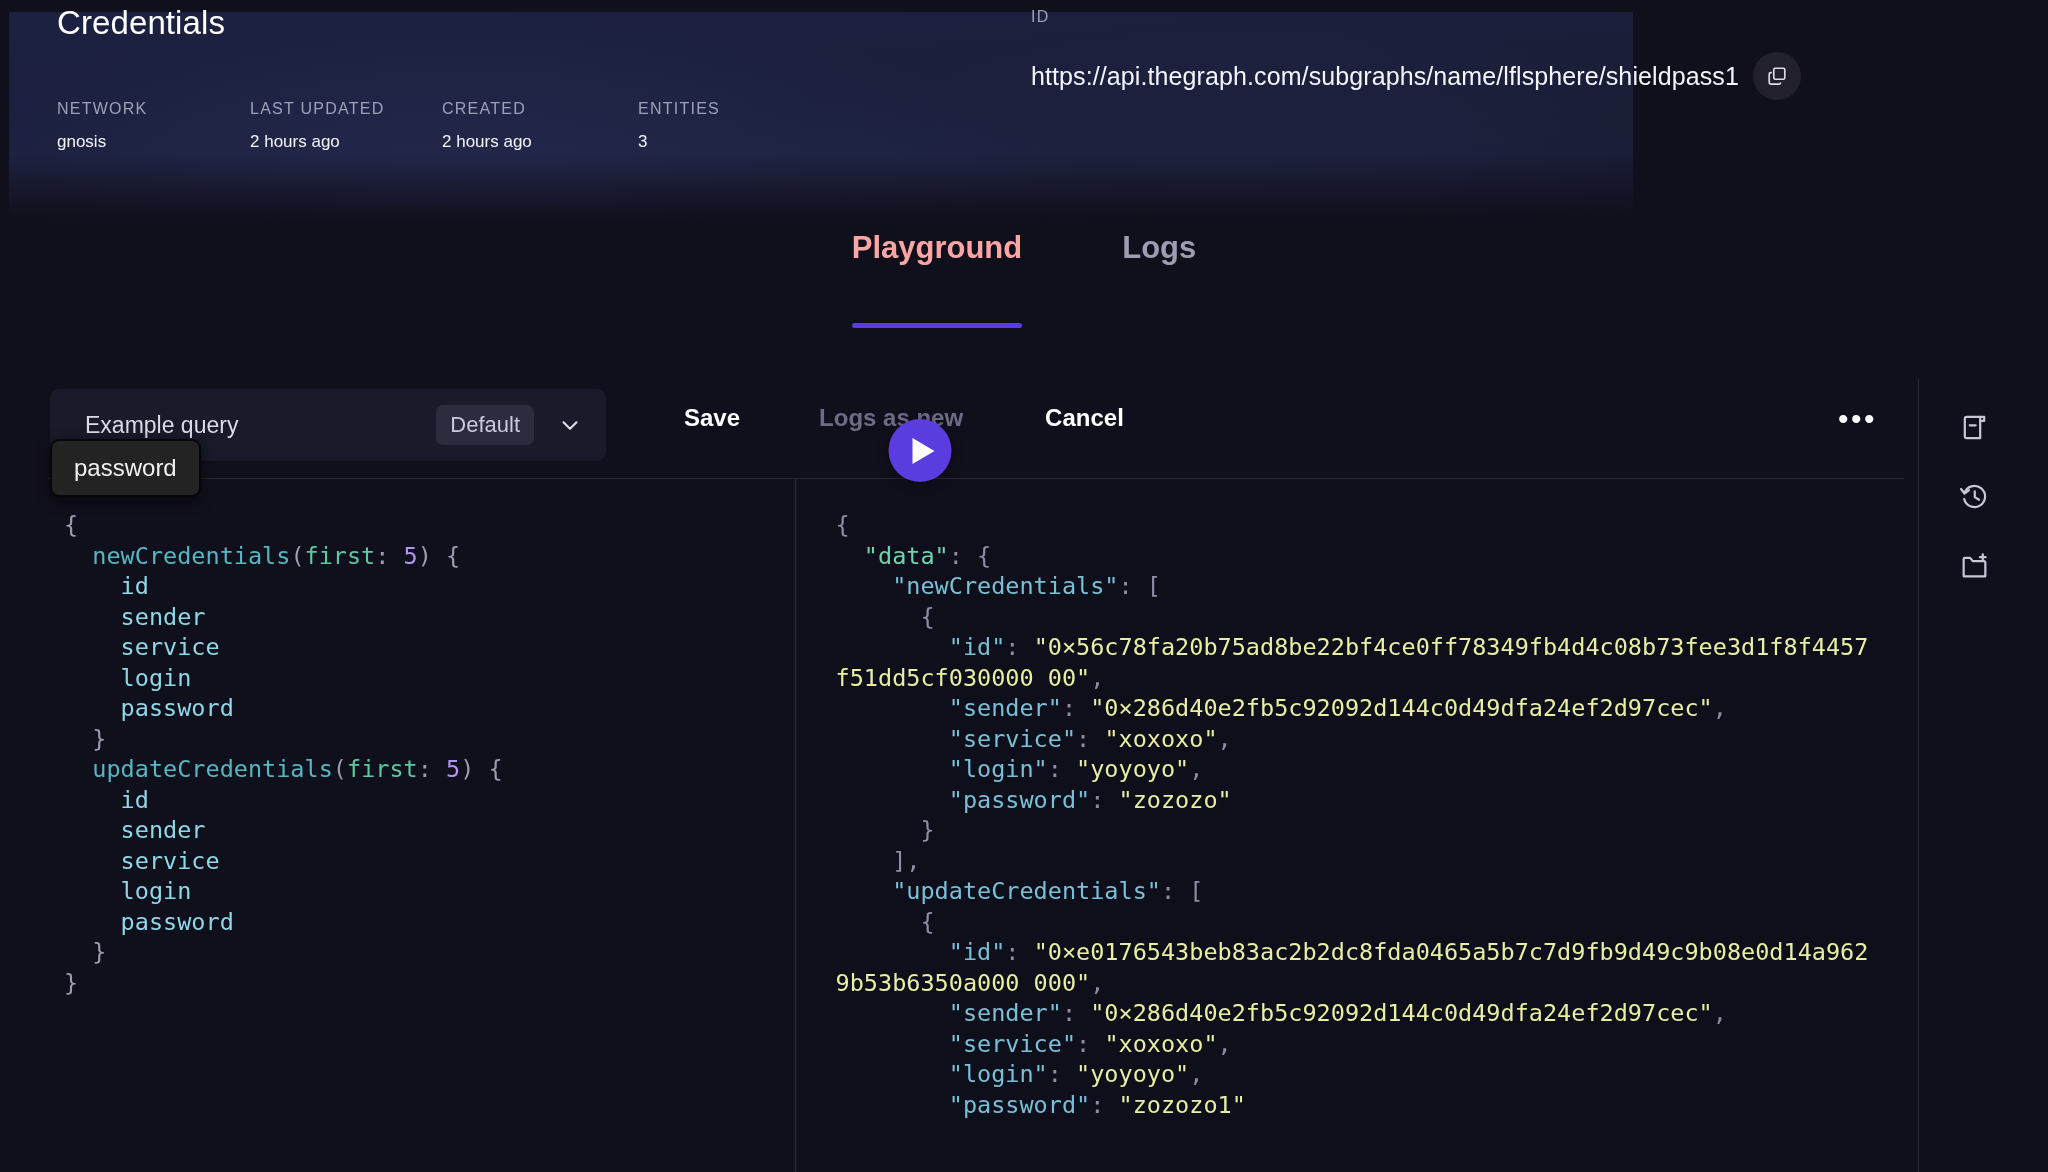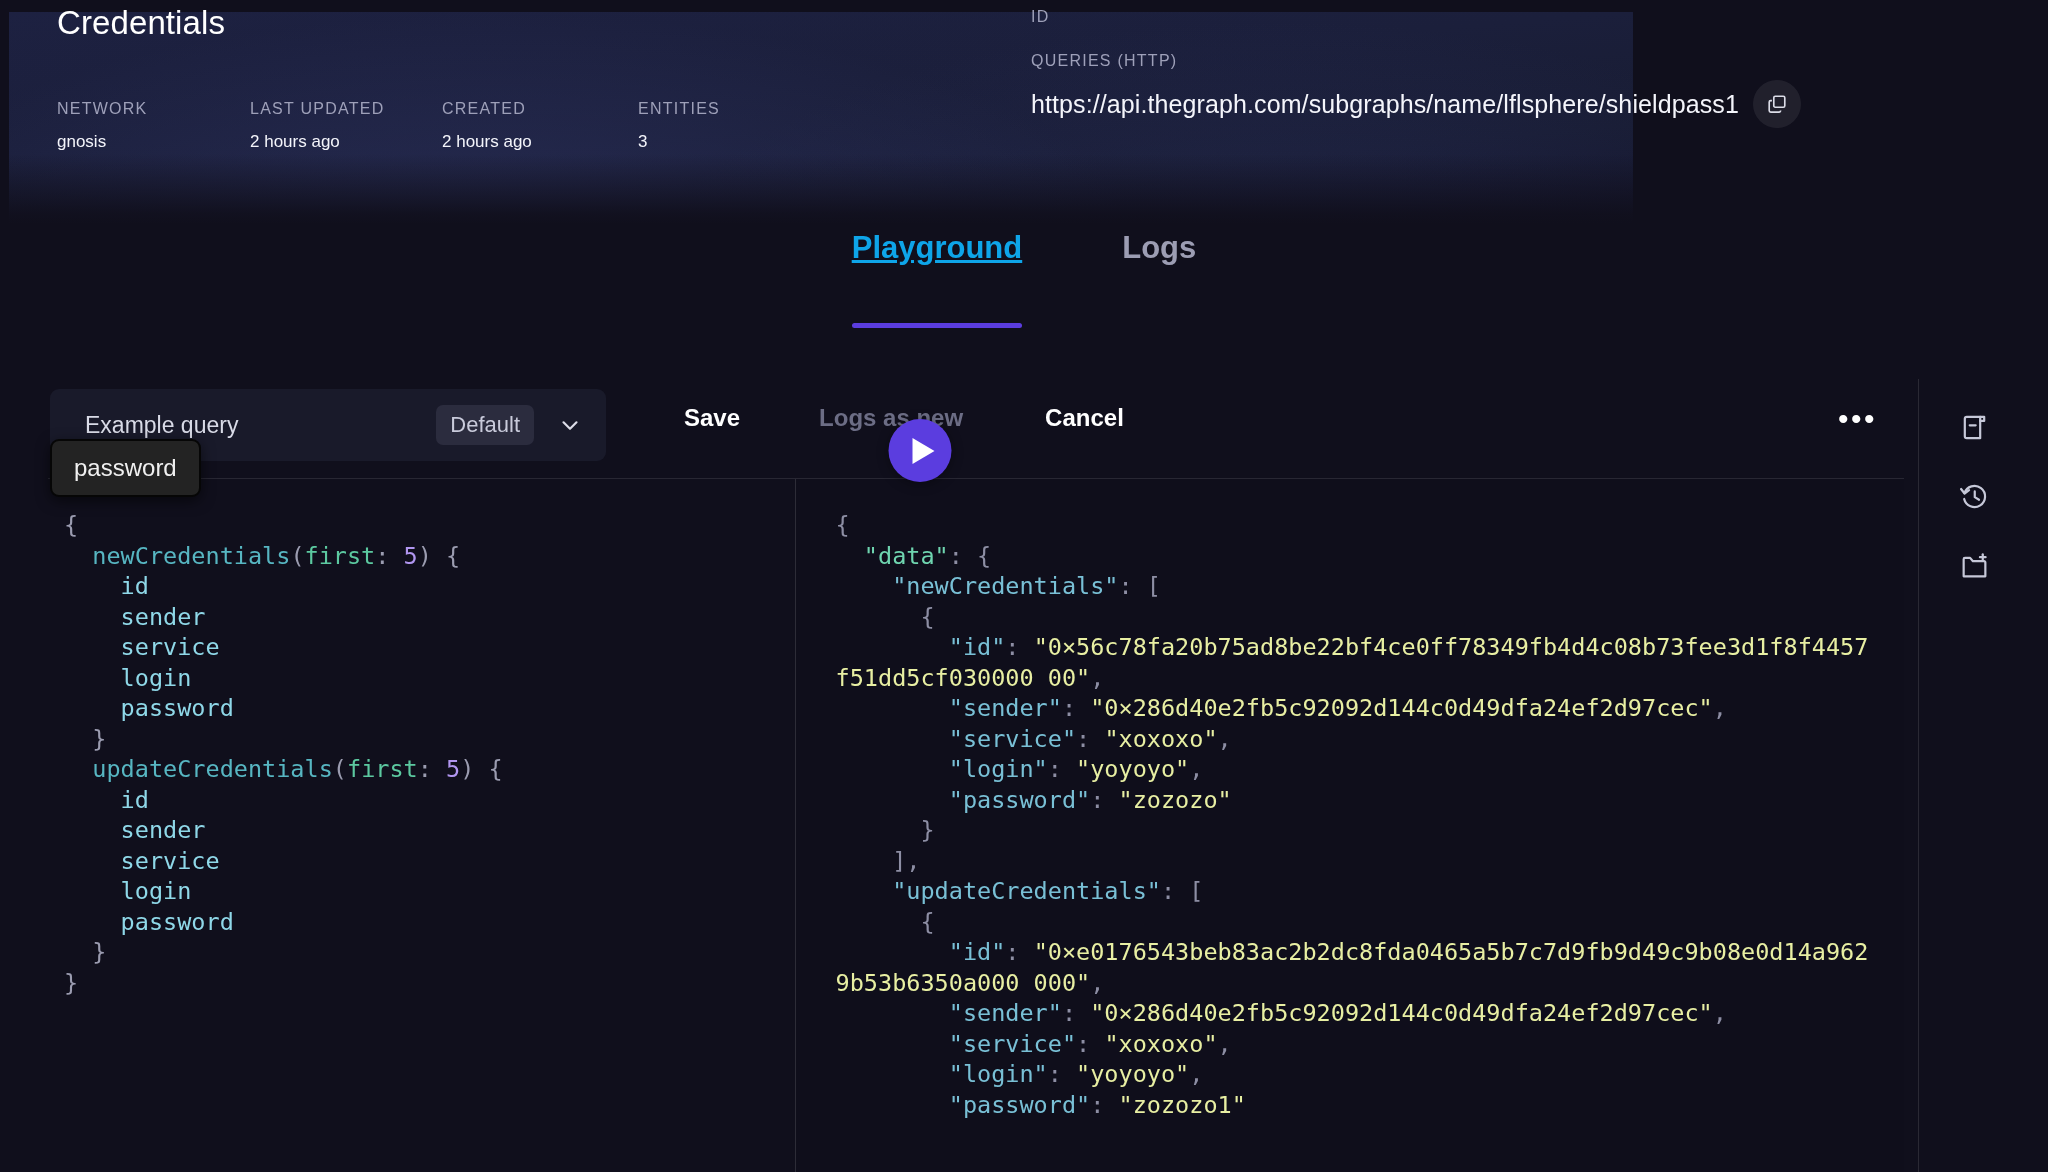--- a/index.html
+++ b/index.html
@@ -102,21 +102,21 @@
   }
   .tab {
     position: relative;
     font-size: 31px;
     font-weight: 700;
     color: #9c9db3;
     padding: 0 14px 26px 14px;
     cursor: pointer;
     line-height: 40px;
   }
-  .tab.active { color: #0ea5e9; text-decoration: underline; }
+  .tab.active { color: #fca5a5; }
   .tab.active::after {
     content: "";
     position: absolute;
     left: 14px; right: 14px; bottom: 0;
     height: 5px;
     background: #5b3ddf;
     border-radius: 3px;
   }
   .tab-gap { width: 72px; }
 
@@ -319,21 +319,20 @@
         <span class="meta-label">ENTITIES</span>
         <span class="meta-value">3</span>
       </div>
     </div>
 
     <div class="rightmeta">
       <div class="block1">
         <span class="meta-label">ID</span>
       </div>
       <div class="block2">
-        <span class="meta-label">QUERIES (HTTP)</span>
         <div class="copyrow">
           <span class="copytext">https://api.thegraph.com/subgraphs/name/lflsphere/shieldpass1</span>
           <button class="copybtn">
             <span>
               <svg viewBox="0 0 24 24" fill="none" stroke="#dcdde8" stroke-width="1.8" stroke-linejoin="round">
                 <rect x="8.5" y="3.5" width="12" height="12" rx="1.6"></rect>
                 <path d="M16 19.2a1.6 1.6 0 0 1-1.6 1.6H5.1A1.6 1.6 0 0 1 3.5 19.2V9.9A1.6 1.6 0 0 1 5.1 8.3h1.4"></path>
               </svg>
             </span>
           </button>

